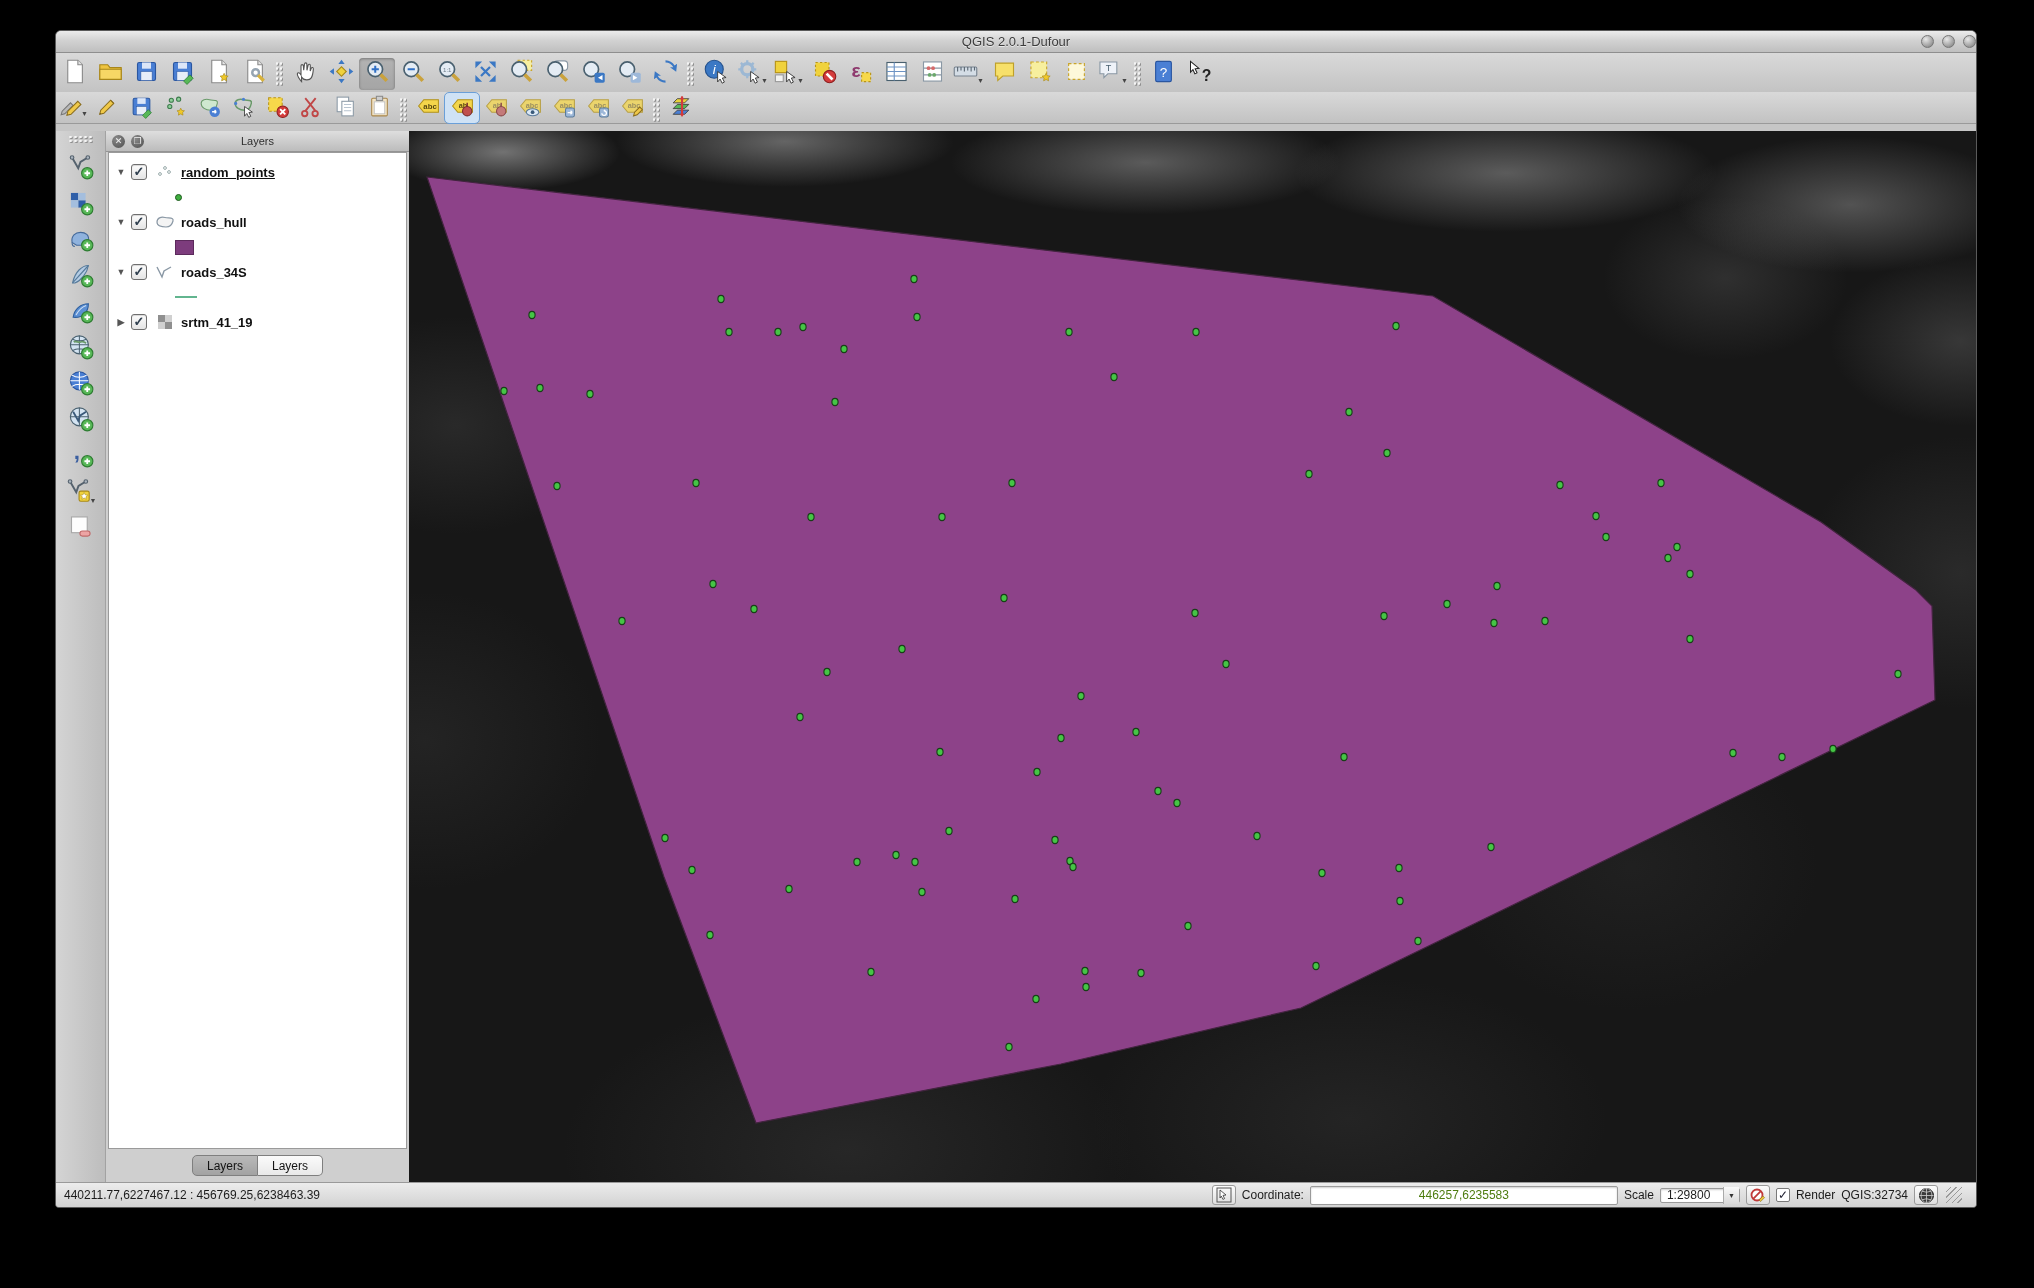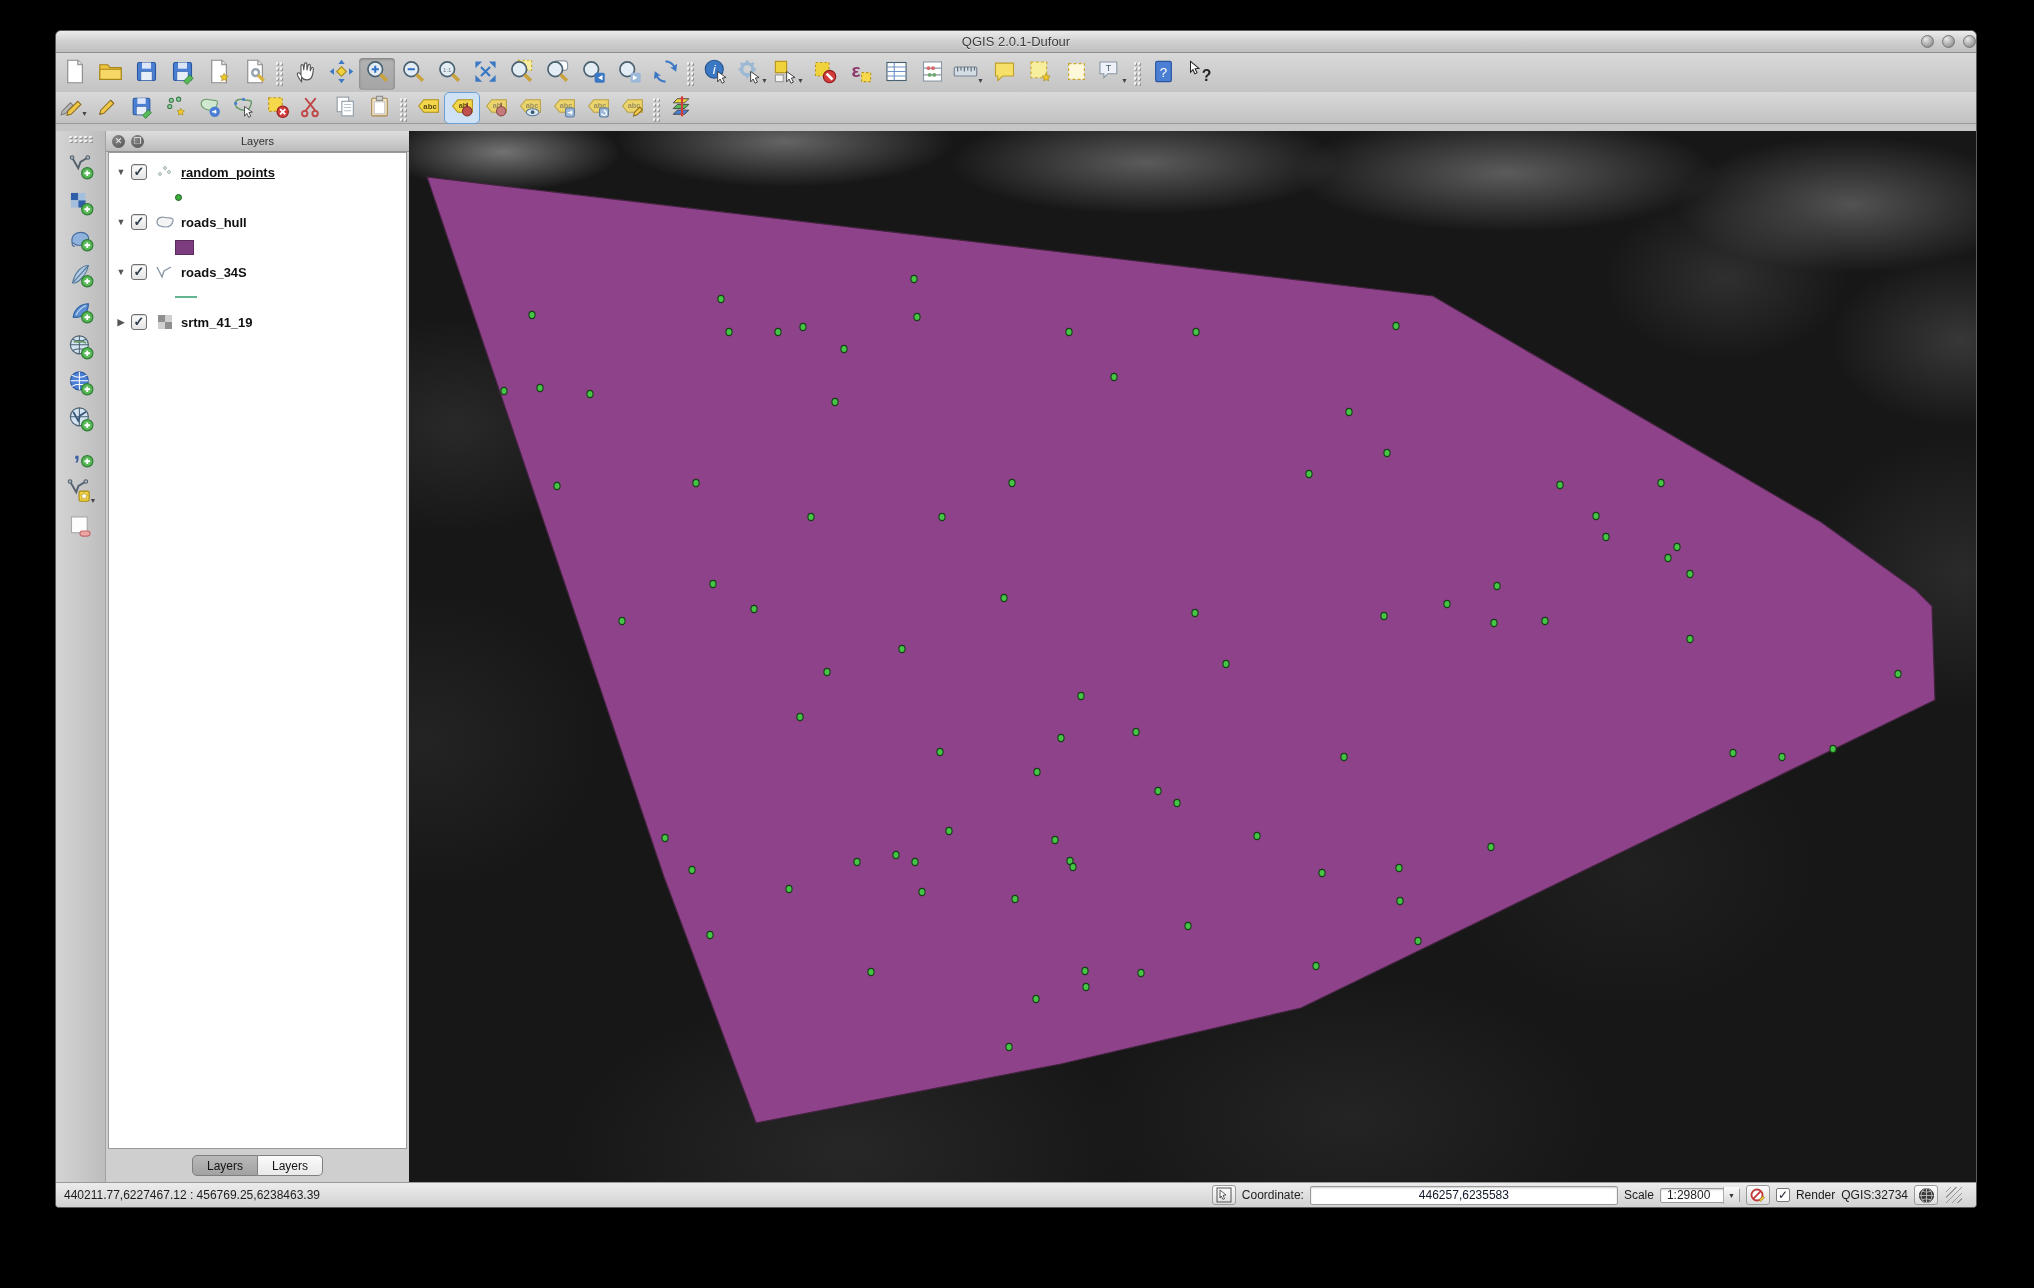--- a/index.html
+++ b/index.html
@@ -101,21 +101,21 @@
 
   
   .statusbar{position:absolute;left:0;right:0;bottom:0;height:25px;
     background:linear-gradient(#ececec,#d2d2d2);border-top:1px solid #9a9a9a;
     display:flex;align-items:center;font-size:12px;color:#1c1c1c;}
   .sb-extents{margin-left:8px;white-space:nowrap;}
   .sb-right{margin-left:auto;display:flex;align-items:center;gap:6px;padding-right:14px;}
   .sb-iconbtn{width:24px;height:20px;border:1px solid #9a9a9a;border-radius:3px;
     background:linear-gradient(#fdfdfd,#dedede);display:flex;align-items:center;justify-content:center;}
   .sb-input{width:308px;height:19px;border:1px solid #9a9a9a;border-radius:2px;background:#fff;
-    text-align:center;font-size:12px;font-family:"Liberation Sans",sans-serif;color:#0f172a;
+    text-align:center;font-size:12px;font-family:"Liberation Sans",sans-serif;color:#4d7c0f;
     box-shadow:inset 0 1px 2px rgba(0,0,0,.2);}
   .sb-combo{display:flex;align-items:center;height:15px;border:1px solid #9a9a9a;border-radius:2px;
     background:#fff;box-shadow:inset 0 1px 2px rgba(0,0,0,.2);}
   .sb-combo .val{padding:0 6px;font-size:12px;min-width:62px;}
   .sb-combo .btn{width:16px;height:17px;background:linear-gradient(#fafafa,#d8d8d8);
     border-left:1px solid #aaa;font-size:7px;display:flex;align-items:center;justify-content:center;color:#333;}
   .sb-check{width:14px;height:14px;border:1px solid #7a7a7a;border-radius:2px;background:#fff;
     font-size:12px;line-height:12px;text-align:center;color:#223;}
   .sb-grip{width:16px;height:16px;margin-left:2px;
     background:repeating-linear-gradient(135deg,transparent,transparent 3px,#9a9a9a 3px,#9a9a9a 4px);}

